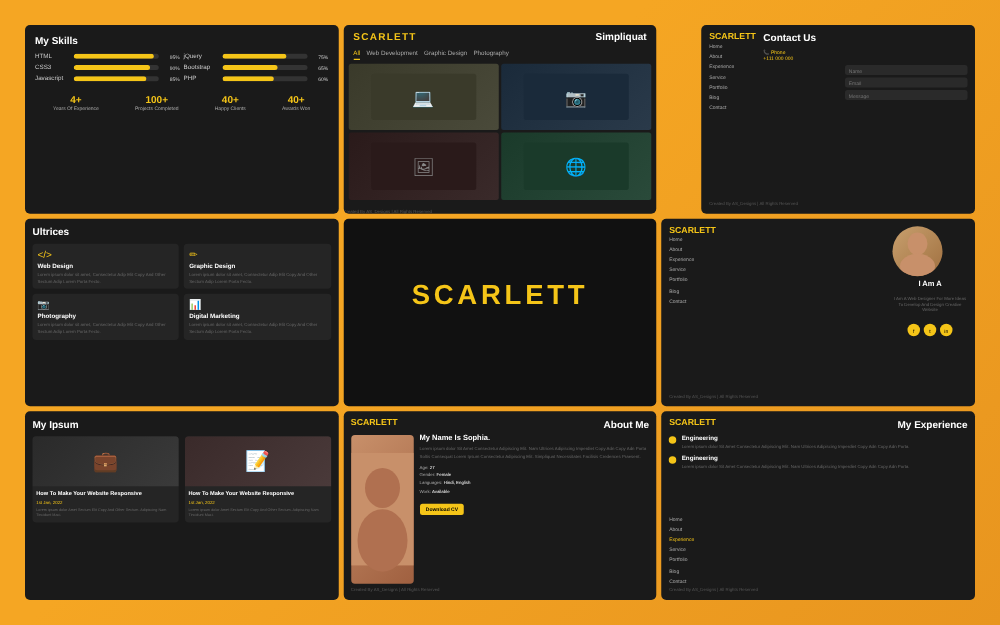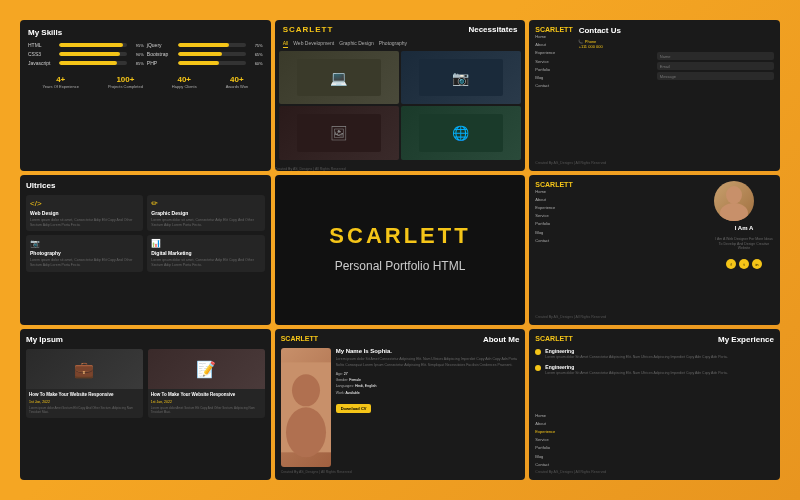--- a/index.html
+++ b/index.html
@@ -211,20 +211,21 @@
     .thumb3 { background: linear-gradient(135deg, #2a1a1a 0%, #3a2a2a 100%); }
     .thumb4 { background: linear-gradient(135deg, #1a3a2a 0%, #2a4a3a 100%); }
 
     
     .card-contact {
       grid-column: 3;
       grid-row: 1;
       padding: 6px;
       display: flex;
       flex-direction: column;
+      margin-left: 32px;
     }
     .contact-header {
       display: flex;
       justify-content: space-between;
       margin-bottom: 4px;
     }
     .contact-brand {
       color: #f5c518;
       font-size: 7px;
       font-weight: bold;
@@ -615,21 +616,21 @@
       <div class="stat-item">
         <span class="stat-num">40+</span>
         <span class="stat-label">Awards Won</span>
       </div>
     </div>
   </div>
 
   <div class="card card-portfolio">
     <div class="portfolio-header">
       <span class="portfolio-brand">SCARLETT</span>
-      <span class="portfolio-title">Necessitates</span>
+      <span class="portfolio-title">Simpliquat</span>
     </div>
     <div class="portfolio-tabs">
       <span class="portfolio-tab active">All</span>
       <span class="portfolio-tab">Web Development</span>
       <span class="portfolio-tab">Graphic Design</span>
       <span class="portfolio-tab">Photography</span>
     </div>
     <div class="portfolio-grid">
       <div class="portfolio-thumb thumb1">
         <div class="thumb-laptop" style="background:#3a3a2a; font-size:14px; color:#888;">💻</div>
@@ -706,21 +707,21 @@
         <div class="service-icon">📊</div>
         <div class="service-name">Digital Marketing</div>
         <div class="service-desc">Lorem ipsum dolor sit amet, Consectetur Adip Elit Copy And Other Sectum Adip Lorem Porta Fecto.</div>
       </div>
     </div>
   </div>
 
   <div class="card card-center">
     <div class="brand">SCARLETT</div>
     <div class="subtitle">
-      <span>Personal Portfolio HTML</span><br>
+      <br>
     </div>
   </div>
 
   <div class="card card-about-portrait">
     <div class="about-header">
       <div>
         <div class="about-brand">SCARLETT</div>
         <div class="card-nav">
           <a>Home</a>
           <a>About</a>

